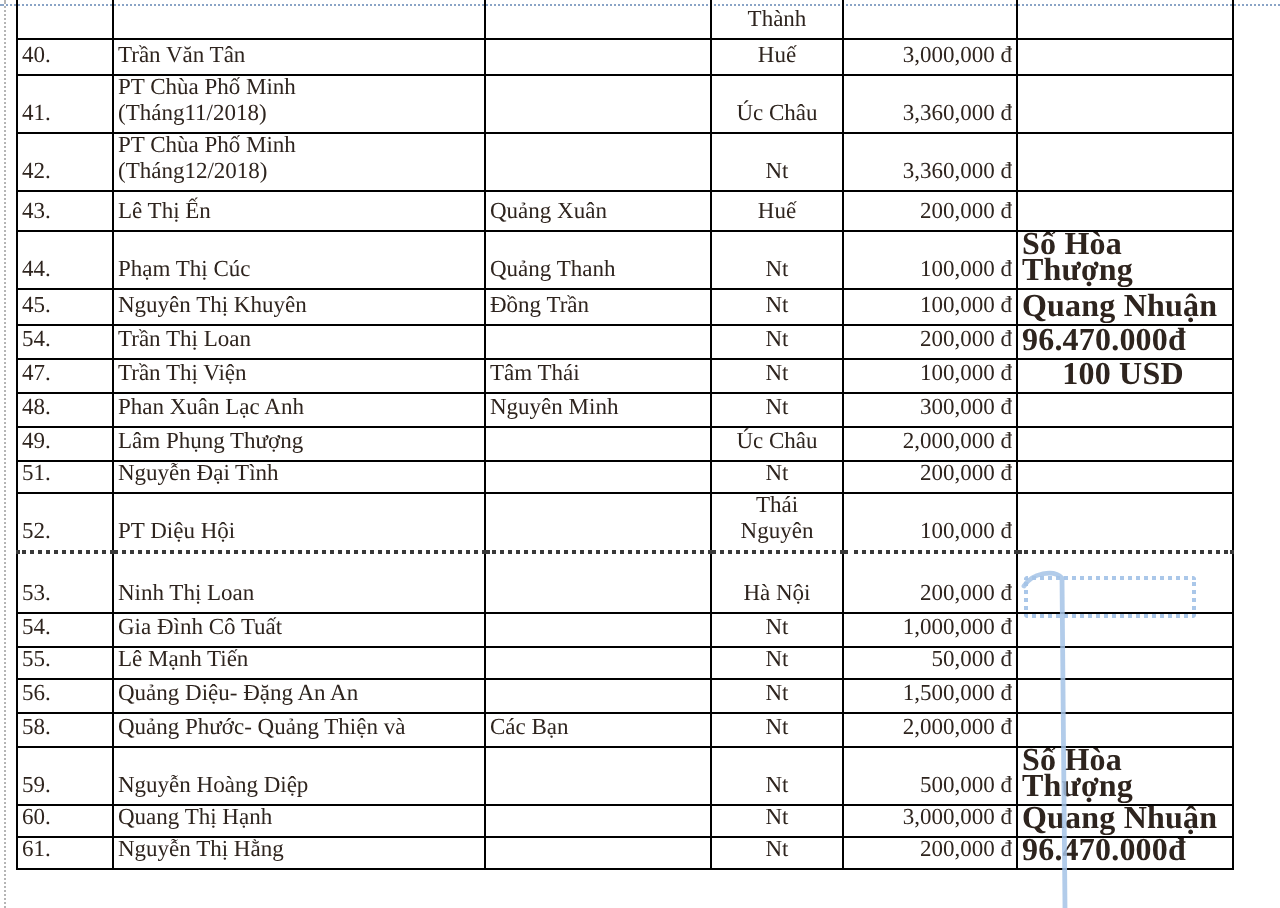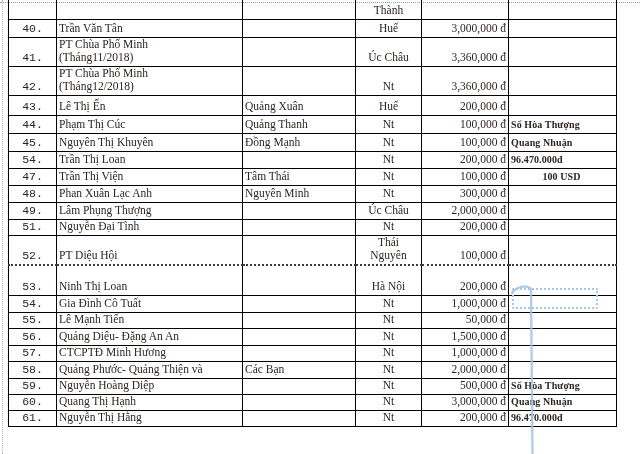--- a/index.html
+++ b/index.html
@@ -20,26 +20,26 @@
     font-size:11.5px;line-height:13px;
   }
   table.donors td{
     border:1px solid #000;
     vertical-align:bottom;
     padding:0 2px 2px 2px;
     overflow:hidden;
   }
   tr.cutoff td{border-top:none;}
   tr.pagebreak td{border-bottom:2px dotted #3a3a3a;}
-  td.c-no{text-align:center;padding-right:6px;font-family:Liberation Mono, monospace;}
+  td.c-no{text-align:left;padding-right:6px;}
   td.c-name{text-align:left;padding-left:5px;white-space:pre-line;}
   td.c-alias{text-align:left;padding-left:5px;}
   td.c-place{text-align:center;white-space:pre-line;}
   td.c-amount{text-align:right;padding-right:10px;}
-  td.c-note{font-weight:bold;font-size:10px;padding-left:4px;letter-spacing:.1px;}
+  td.c-note{font-weight:bold;font-size:16px;padding-left:4px;letter-spacing:.1px;}
   td.c-note.center{text-align:center;padding-left:0;}
 
   
   .sel-box{
     position:absolute;left:512px;top:288px;width:82px;height:17px;
     border:2px dotted #aac7e9;border-radius:2px;background:transparent;
   }
   svg.ink{position:absolute;left:0;top:0;width:640px;height:454px;pointer-events:none;}
 </style>
 </head>
@@ -104,21 +104,21 @@
         <td class="c-no">44.</td>
         <td class="c-name">Phạm Thị Cúc</td>
         <td class="c-alias">Quảng Thanh</td>
         <td class="c-place">Nt</td>
         <td class="c-amount">100,000 đ</td>
         <td class="c-note">Sổ Hòa Thượng</td>
       </tr>
       <tr style="height: 18px;">
         <td class="c-no">45.</td>
         <td class="c-name">Nguyên Thị Khuyên</td>
-        <td class="c-alias">Đồng Mạnh</td>
+        <td class="c-alias">Đồng Trần</td>
         <td class="c-place">Nt</td>
         <td class="c-amount">100,000 đ</td>
         <td class="c-note">Quang Nhuận</td>
       </tr>
       <tr style="height: 17px;">
         <td class="c-no">54.</td>
         <td class="c-name">Trần Thị Loan</td>
         <td class="c-alias"></td>
         <td class="c-place">Nt</td>
         <td class="c-amount">200,000 đ</td>
@@ -190,28 +190,20 @@
         <td class="c-note"></td>
       </tr>
       <tr style="height: 17px;">
         <td class="c-no">56.</td>
         <td class="c-name">Quảng Diệu- Đặng An An</td>
         <td class="c-alias"></td>
         <td class="c-place">Nt</td>
         <td class="c-amount">1,500,000 đ</td>
         <td class="c-note"></td>
       </tr>
-      <tr style="height: 16px;">
-        <td class="c-no">57.</td>
-        <td class="c-name">CTCPTĐ Minh Hương</td>
-        <td class="c-alias"></td>
-        <td class="c-place">Nt</td>
-        <td class="c-amount">1,000,000 đ</td>
-        <td class="c-note"></td>
-      </tr>
       <tr style="height: 17px;">
         <td class="c-no">58.</td>
         <td class="c-name">Quảng Phước- Quảng Thiện và</td>
         <td class="c-alias">Các Bạn</td>
         <td class="c-place">Nt</td>
         <td class="c-amount">2,000,000 đ</td>
         <td class="c-note"></td>
       </tr>
       <tr style="height: 16px;">
         <td class="c-no">59.</td>

